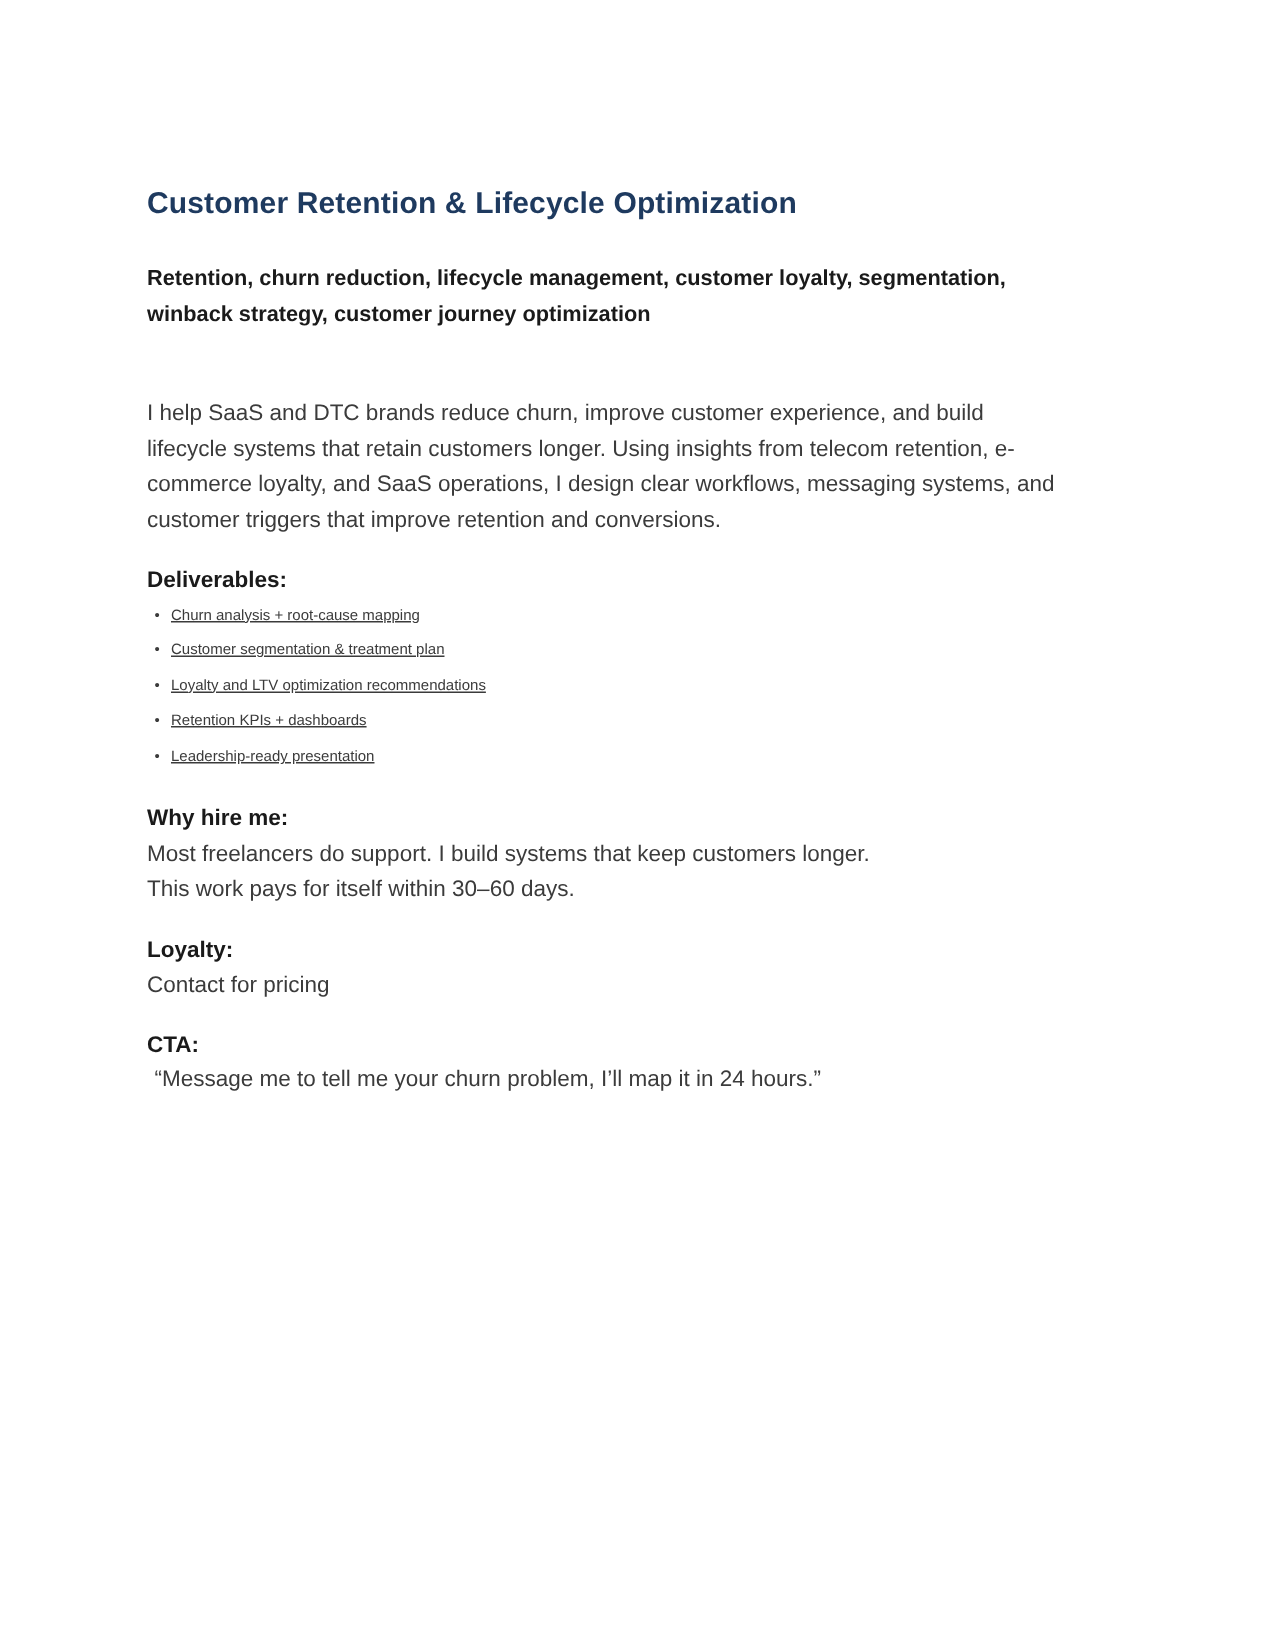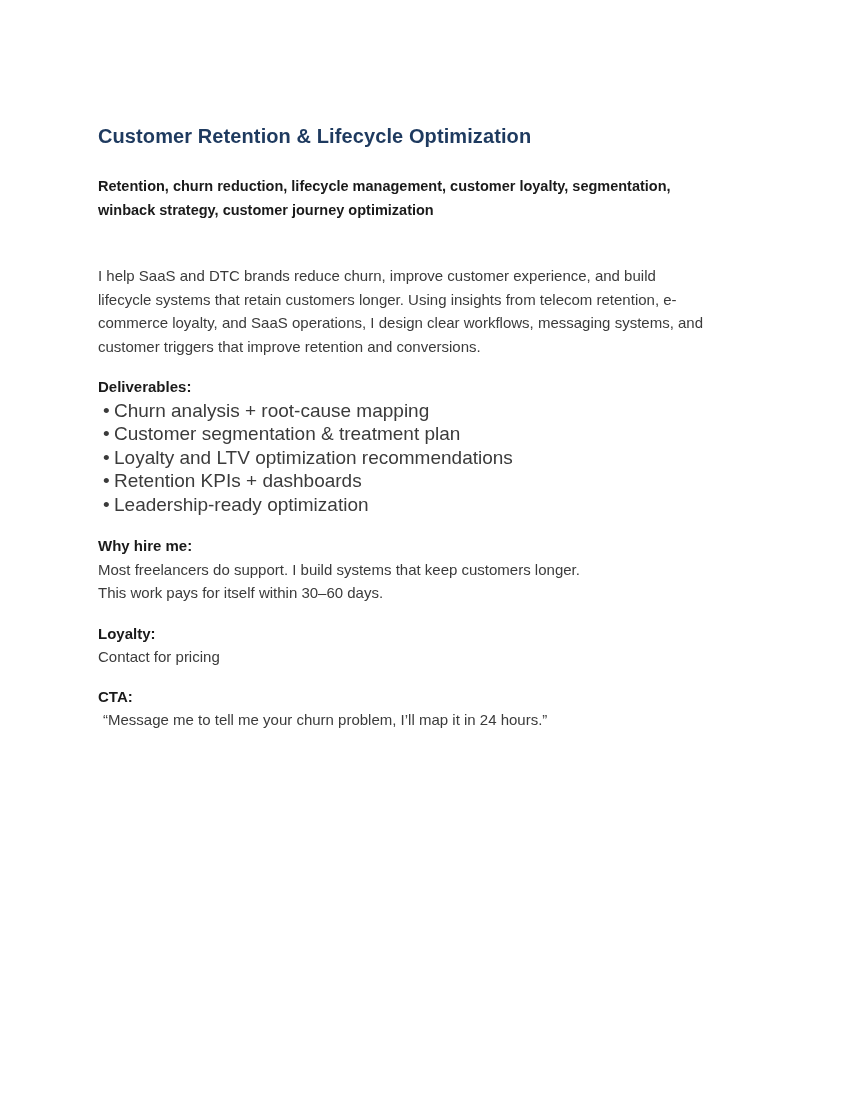--- a/index.html
+++ b/index.html
@@ -61,25 +61,26 @@
     color: #3b3b3b;
     white-space: pre-line;
   }
   .section-body.quote { padding-left: 5px; }
   ul.deliverables-list {
     list-style: none;
     margin: 0;
     padding: 0;
   }
   ul.deliverables-list li {
-    font-size: 19px;
+    font-size: 10px;
     font-weight: 400;
     line-height: 23.6px;
     color: #3b3b3b;
     padding-left: 5px;
+    text-decoration: underline;
   }
   .bullet {
     display: inline-block;
     width: 11px;
     color: #3b3b3b;
   }
 </style>
 </head>
 <body>
 
@@ -104,21 +105,21 @@
       <li>
         <span class="bullet">•</span><span>Customer segmentation &amp; treatment plan</span>
       </li>
       <li>
         <span class="bullet">•</span><span>Loyalty and LTV optimization recommendations</span>
       </li>
       <li>
         <span class="bullet">•</span><span>Retention KPIs + dashboards</span>
       </li>
       <li>
-        <span class="bullet">•</span><span>Leadership-ready optimization</span>
+        <span class="bullet">•</span><span>Leadership-ready presentation</span>
       </li>
     </ul>
   </div>
 
   <div class="section why">
     <p class="section-heading">Why hire me:</p>
     <p class="section-body">Most freelancers do support. I build systems that keep customers longer.
 This work pays for itself within 30–60 days.</p>
   </div>
 

